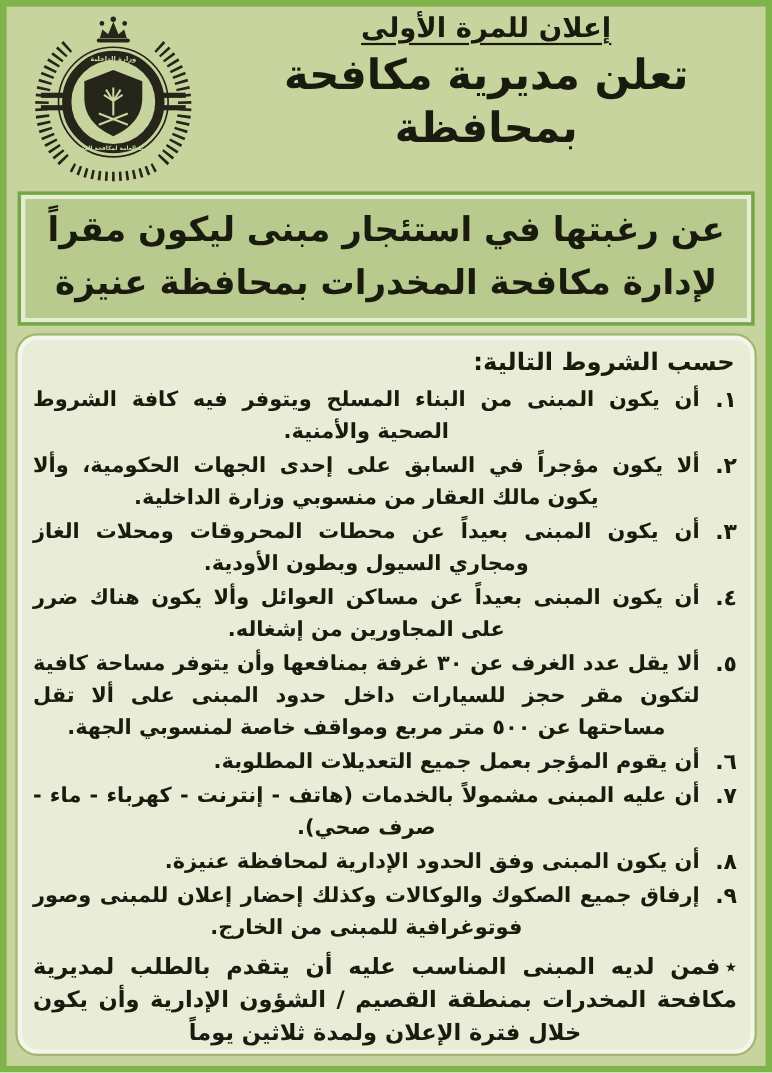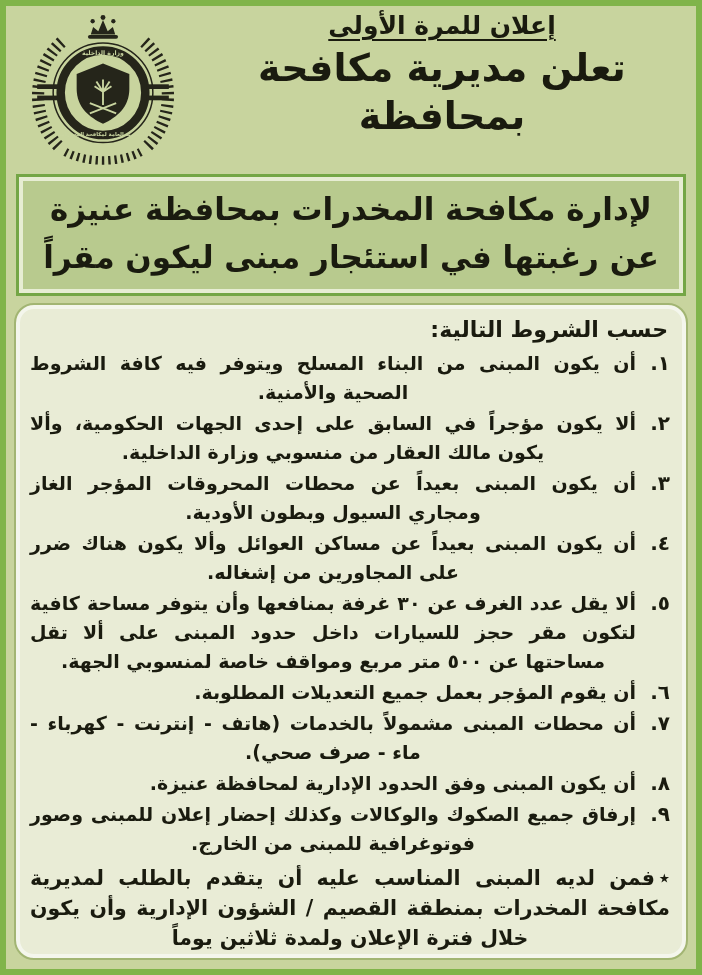--- a/index.html
+++ b/index.html
@@ -91,54 +91,54 @@
       </g>
     </svg>
 
     <div class="header-text">
       <div><span class="announce">إعلان للمرة الأولى</span></div>
       <div class="t1">تعلن مديرية مكافحة بمحافظة</div>
     </div>
   </div>
 
   <div class="subject">
+    <div class="s-line">عن رغبتها في استئجار مبنى ليكون مقراً</div>
     <div class="s-line">لإدارة مكافحة المخدرات بمحافظة عنيزة</div>
-    <div class="s-line">عن رغبتها في استئجار مبنى ليكون مقراً</div>
   </div>
 
   <div class="conditions">
     <div class="cond-heading">حسب الشروط التالية:</div>
 
     <div class="item">
       <span class="num">١.</span>
       <div class="txt">أن يكون المبنى من البناء المسلح ويتوفر فيه كافة الشروط الصحية والأمنية.</div>
     </div>
     <div class="item">
       <span class="num">٢.</span>
       <div class="txt">ألا يكون مؤجراً في السابق على إحدى الجهات الحكومية، وألا يكون مالك العقار من منسوبي وزارة الداخلية.</div>
     </div>
     <div class="item">
       <span class="num">٣.</span>
-      <div class="txt">أن يكون المبنى بعيداً عن محطات المحروقات المؤجر الغاز ومجاري السيول وبطون الأودية.</div>
+      <div class="txt">أن يكون المبنى بعيداً عن محطات المحروقات ومحلات الغاز ومجاري السيول وبطون الأودية.</div>
     </div>
     <div class="item">
       <span class="num">٤.</span>
       <div class="txt">أن يكون المبنى بعيداً عن مساكن العوائل وألا يكون هناك ضرر على المجاورين من إشغاله.</div>
     </div>
     <div class="item">
       <span class="num">٥.</span>
       <div class="txt">ألا يقل عدد الغرف عن ٣٠ غرفة بمنافعها وأن يتوفر مساحة كافية لتكون مقر حجز للسيارات داخل حدود المبنى على ألا تقل مساحتها عن ٥٠٠ متر مربع ومواقف خاصة لمنسوبي الجهة.</div>
     </div>
     <div class="item">
       <span class="num">٦.</span>
       <div class="txt single">أن يقوم المؤجر بعمل جميع التعديلات المطلوبة.</div>
     </div>
     <div class="item">
       <span class="num">٧.</span>
-      <div class="txt">أن محطات المبنى مشمولاً بالخدمات (هاتف - إنترنت - كهرباء - ماء - صرف صحي).</div>
+      <div class="txt">أن عليه المبنى مشمولاً بالخدمات (هاتف - إنترنت - كهرباء - ماء - صرف صحي).</div>
     </div>
     <div class="item">
       <span class="num">٨.</span>
       <div class="txt single">أن يكون المبنى وفق الحدود الإدارية لمحافظة عنيزة.</div>
     </div>
     <div class="item">
       <span class="num">٩.</span>
       <div class="txt">إرفاق جميع الصكوك والوكالات وكذلك إحضار إعلان للمبنى وصور فوتوغرافية للمبنى من الخارج.</div>
     </div>
 

